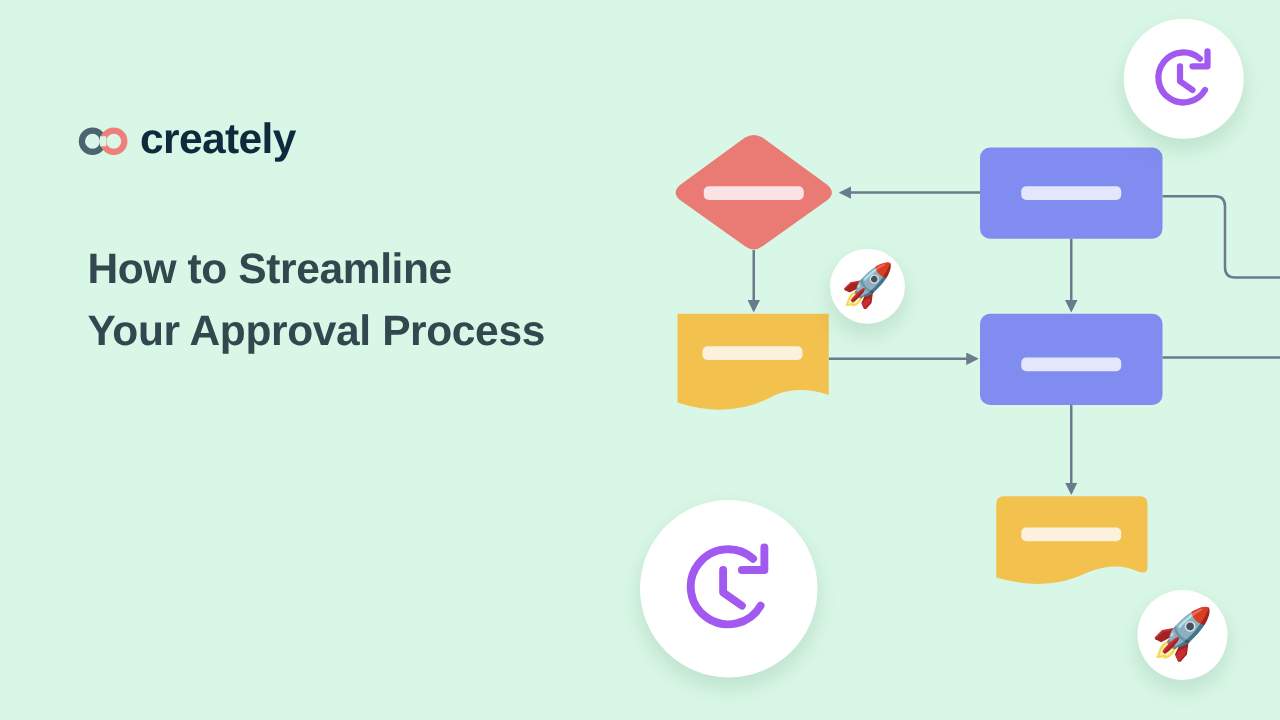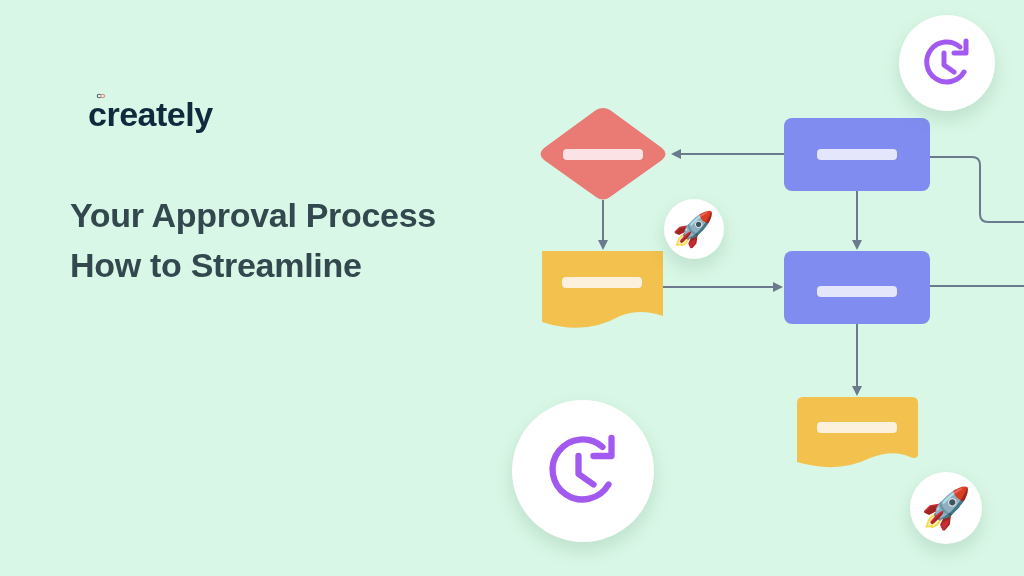--- a/index.html
+++ b/index.html
@@ -2,22 +2,22 @@
 <html><head>
 <meta charset="utf-8">
 <style>
   html, body { margin: 0; padding: 0; }
   body {
     width: 1024px; height: 576px; overflow: hidden; position: relative;
     background: #d9f7e6;
     font-family: "Liberation Sans", "DejaVu Sans", sans-serif;
   }
   .logo {
-    position: absolute; left: 80px; top: 93px; height: 40px;
-    display: flex;  flex-direction: column;
+    position: absolute; left: 62px; top: 93px; height: 40px;
+    display: flex; align-items: center;
   }
   .logo svg { display: block; }
   .logo-text {
     margin-left: 8px; font-size: 34px; font-weight: 700; color: #0f2a3d;
     letter-spacing: -0.5px; line-height: 1; position: relative; top: -2px;
   }
   .headline {
     position: absolute; left: 70px; top: 190px; width: 440px;
     font-size: 34px; font-weight: 700; color: #33474f; line-height: 50px;
     letter-spacing: -0.3px;
@@ -36,22 +36,22 @@
 <div class="logo">
   <svg width="42" height="28" viewBox="0 0 42 28">
     <circle cx="12" cy="14" r="8.5" fill="none" stroke="#4a6470" stroke-width="5"></circle>
     <circle cx="29" cy="14" r="8.5" fill="none" stroke="#ee7f7a" stroke-width="5"></circle>
     <rect x="18" y="10" width="5" height="8" fill="#d9f7e6"></rect>
   </svg>
   <span class="logo-text">creately</span>
 </div>
 
 <div class="headline">
+  <span>How to Streamline</span>
   <span>Your Approval Process</span>
-  <span>How to Streamline</span>
 </div>
 
 <svg class="diagram" width="1024" height="576" viewBox="0 0 1024 576">
   <defs>
     <marker id="arrow" markerWidth="10" markerHeight="10" refX="8" refY="5" orient="auto" markerUnits="userSpaceOnUse">
       <path d="M0,0 L10,5 L0,10 Z" fill="#6b7a8c"></path>
     </marker>
   </defs>
 
   <g stroke="#6b7a8c" stroke-width="2" fill="none">

